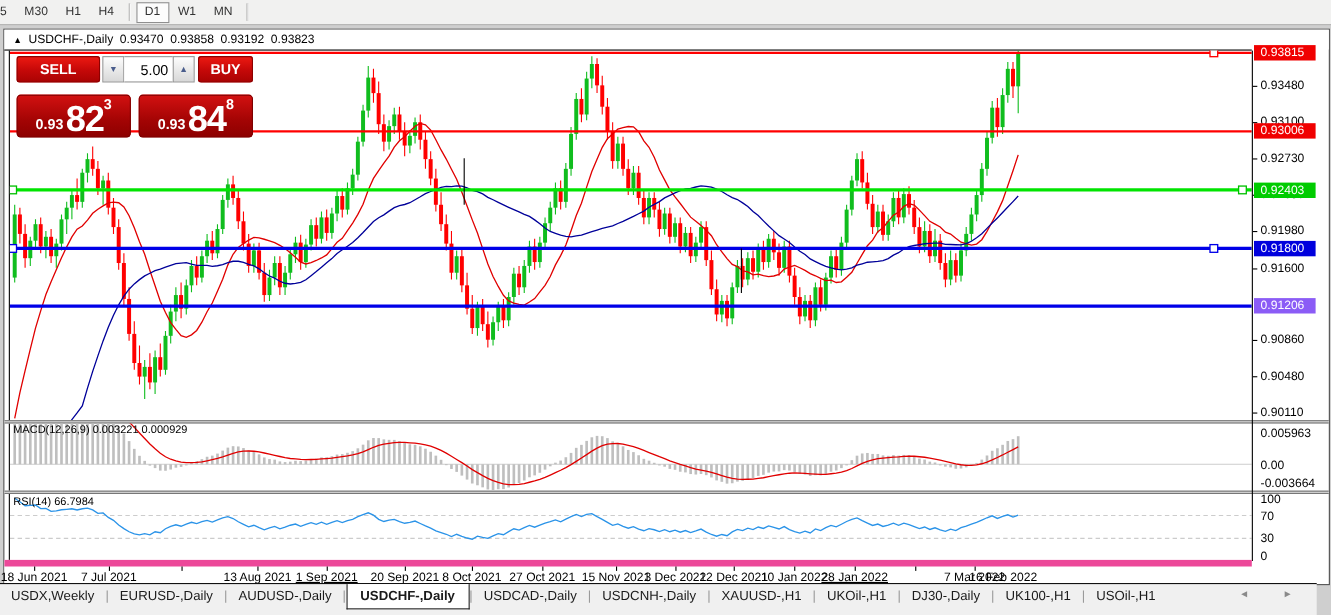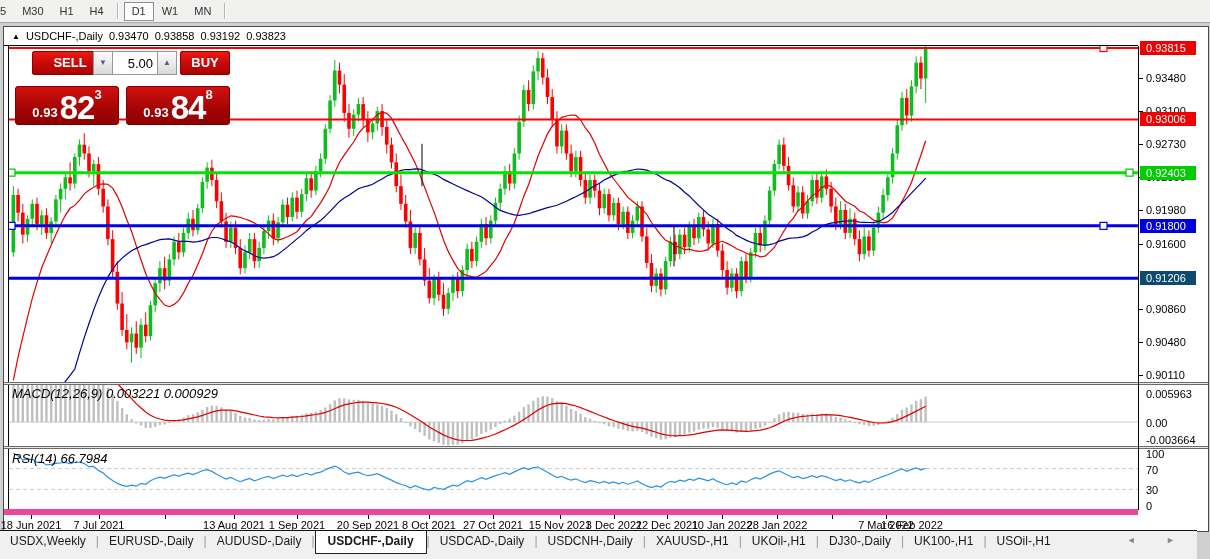--- a/index.html
+++ b/index.html
@@ -17,21 +17,21 @@
   #titlerow{position:absolute;left:0;top:0;width:100%;height:18px;background:#fff;
     font-size:11px;color:#000;display:flex;align-items:center;gap:6px;padding-left:8px;box-sizing:border-box;}
   #titlerow .tri{font-size:8px;color:#000;}
   #titlerow span{white-space:pre;}
   .plotborder{position:absolute;background:#000;}
   #priceplot{position:absolute;left:5px;top:19px;width:1129px;height:336px;}
   #macdplot{position:absolute;left:5px;top:358px;width:1129px;height:61px;}
   #rsiplot{position:absolute;left:5px;top:422px;width:1129px;height:60px;}
   .sep{position:absolute;left:0;width:100%;height:3px;background:#e8e8e8;
     border-top:1px solid #6b6b6b;border-bottom:1px solid #6b6b6b;box-sizing:border-box;}
-  .indlabel{position:absolute;font-size:13px;color:#000;z-index:5;white-space:pre;font-style:italic;}
+  .indlabel{position:absolute;font-size:10px;color:#000;z-index:5;white-space:pre;}
   
   #axiscol{position:absolute;left:1134px;top:19px;width:70px;height:485px;}
   .axline{position:absolute;left:0;top:0;width:1px;height:464px;background:#000;}
   .ptick{position:absolute;font-size:11px;color:#000;left:8px;white-space:pre;}
   .ptickdash{position:absolute;left:1px;width:4px;height:1px;background:#000;}
   .pbadge{position:absolute;left:2px;width:56px;height:14px;color:#fff;font-size:11px;
     text-align:left;padding-left:6px;line-height:14px;box-sizing:border-box;z-index:6;}
   
   #dateaxis{position:absolute;left:0;top:482px;width:1134px;height:22px;border-top:6px solid #ec4899;background:#fff;}
   .dlabel{position:absolute;top:4px;width:70px;margin-left:-35px;text-align:center;font-size:11px;color:#000;white-space:pre;}
@@ -730,21 +730,21 @@
       <div class="ptickdash" style="top:263px;"></div>
       <div class="ptick" style="top:257px;">0.90860</div>
       <div class="ptickdash" style="top:296px;"></div>
       <div class="ptick" style="top:290px;">0.90480</div>
       <div class="ptickdash" style="top:329px;"></div>
       <div class="ptick" style="top:323px;">0.90110</div>
       <div class="pbadge" style="top:-5px;background:#f00000;">0.93815</div>
       <div class="pbadge" style="top:66px;background:#f00000;">0.93006</div>
       <div class="pbadge" style="top:120px;background:#00cc00;">0.92403</div>
       <div class="pbadge" style="top:173px;background:#0000dd;">0.91800</div>
-      <div class="pbadge" style="top:225px;background:#0c4a6e;">0.91206</div>
+      <div class="pbadge" style="top:225px;background:#8b5cf6;">0.91206</div>
       <div class="ptick" style="top:342px;">0.005963</div>
       <div class="ptick" style="top:371px;">0.00</div>
       <div class="ptick" style="top:388px;">-0.003664</div>
       <div class="ptick" style="top:402px;text-align:center;">100</div>
       <div class="ptick" style="top:418px;">70</div>
       <div class="ptick" style="top:438px;">30</div>
       <div class="ptick" style="top:454px;">0</div>
     </div>
   <div id="dateaxis">
       <div class="dtick" style="left:27px;"></div>
@@ -773,21 +773,21 @@
       <div class="dlabel" style="left:718px;">10 Jan 2022</div>
       <div class="dtick" style="left:773px;"></div>
       <div class="dlabel" style="left:773px;text-decoration:underline;">28 Jan 2022</div>
       <div class="dtick" style="left:828px;"></div>
       <div class="dlabel" style="left:828px;margin-left:45px;">16 Feb 2022</div>
       <div class="dtick" style="left:882px;"></div>
       <div class="dlabel" style="left:882px;">7 Mar 2022</div>
     </div>
 
   <div id="tradepanel">
-    <div class="tradebtn" style="left:17px;top:0;width:76px;">SELL</div>
+    <div class="tradebtn" style="left:0;top:0;width:76px;">SELL</div>
     <div id="spinner">
       <div class="spinbtn">▼</div>
       <input id="volfield" value="5.00" style="">
       <div class="spinbtn">▲</div>
     </div>
     <div class="tradebtn" style="left:165px;top:0;width:50px;">BUY</div>
     <div class="pricebox" style="left:0;">
       <span class="small">0.93</span>
       <span class="big">82</span>
       <span class="sup">3</span>

